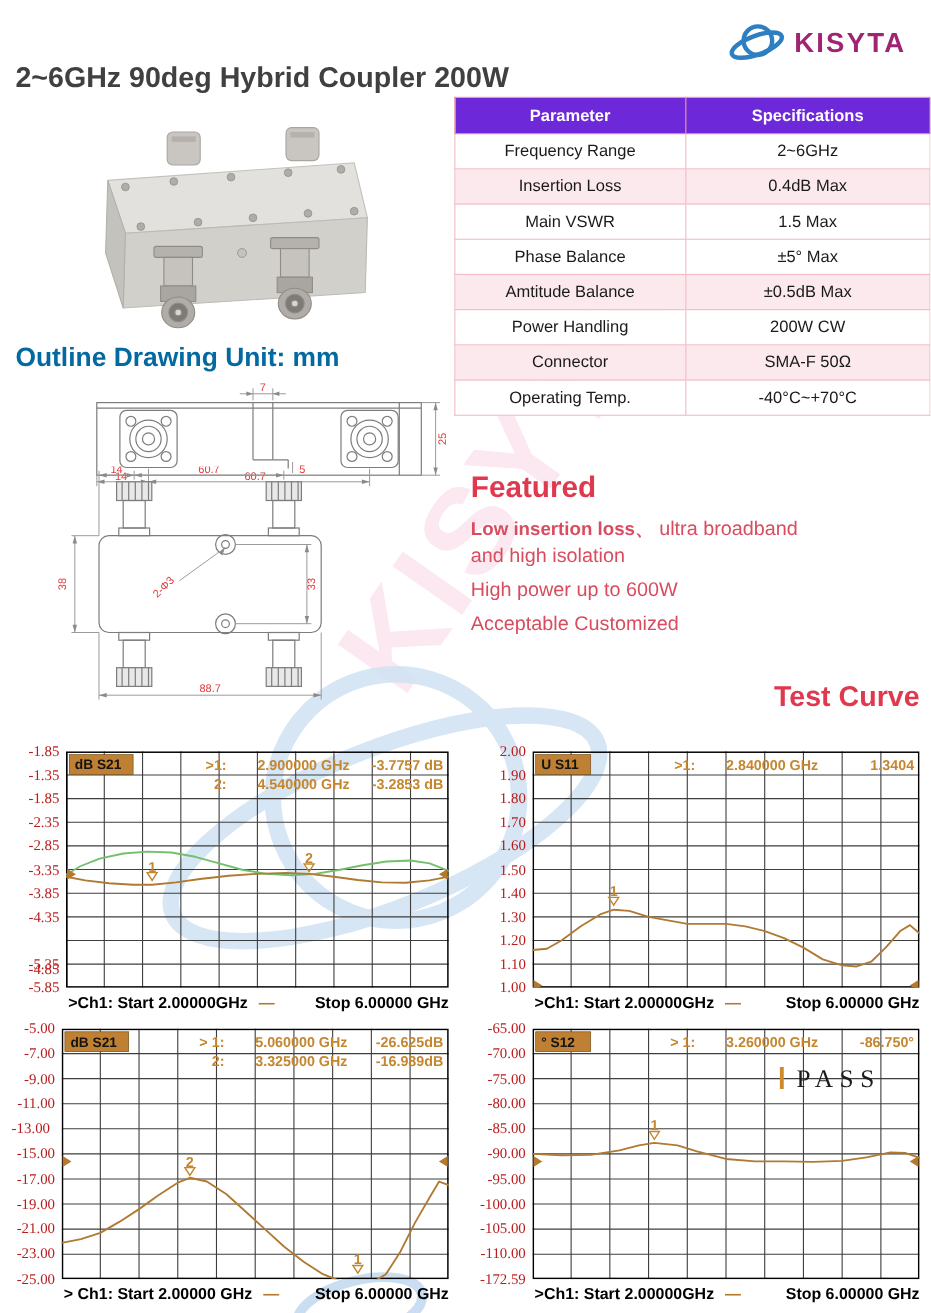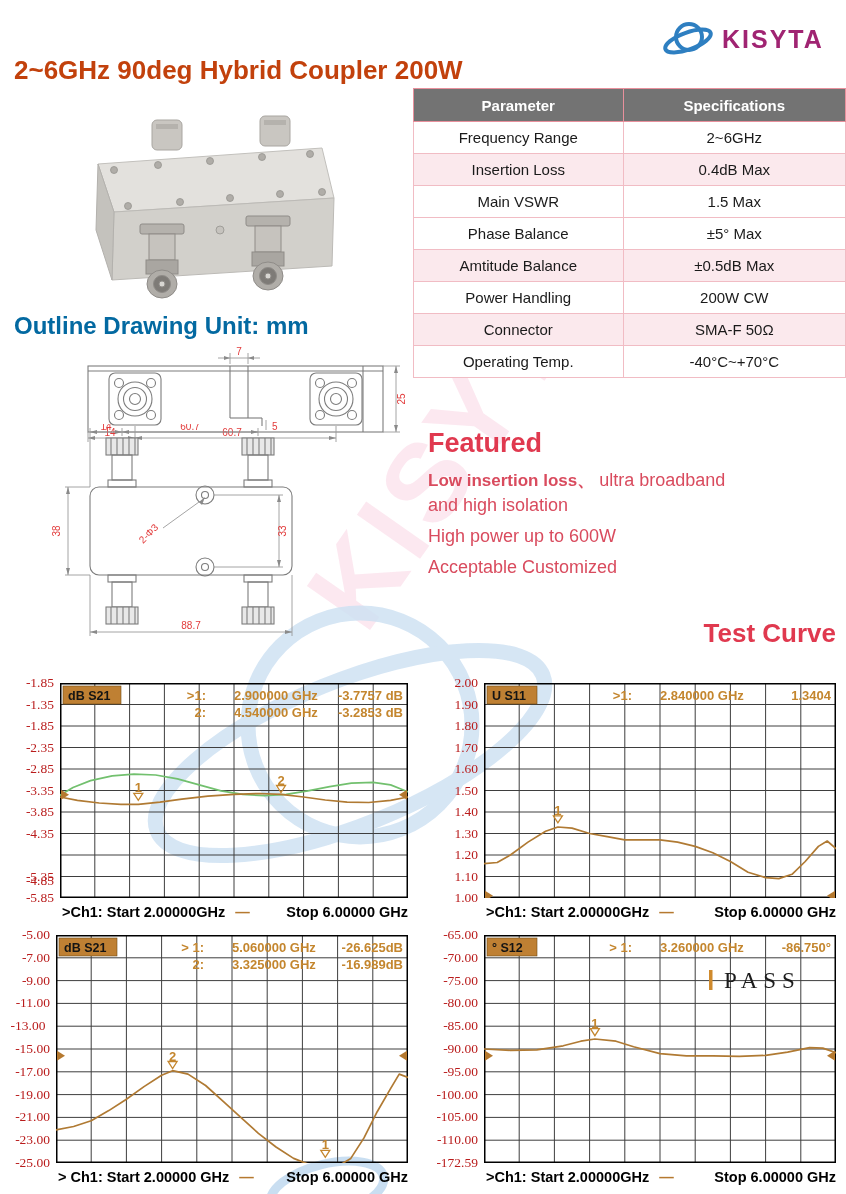--- a/index.html
+++ b/index.html
@@ -2,28 +2,28 @@
 <html><head>
 <meta charset="utf-8">
 <style>
   html,body{margin:0;padding:0;background:#fff;}
   .page{position:relative;width:846px;height:1194px;background:#fff;overflow:hidden;
         font-family:"Liberation Sans",sans-serif;}
   .layer{position:absolute;z-index:1;}
   .wm{position:absolute;z-index:0;}
 
   
-  .page-title{left:14px;top:55px;font-size:26px;font-weight:bold;color:#c2410c;letter-spacing:0;}
+  .page-title{left:14px;top:55px;font-size:26px;font-weight:bold;color:#404040;letter-spacing:0;}
   .logo-wrap{left:662px;top:14px;width:175px;height:50px;display:flex;align-items:center;}
   .brand-text{font-size:25px;font-weight:bold;color:#a02472;letter-spacing:2px;margin-left:8px;}
 
   
   .spec-table-wrap{left:413px;top:88px;width:433px;}
   table.spec{border-collapse:collapse;width:433px;font-size:15px;color:#1a1a1a;}
-  table.spec th{background:#737373;color:#fff;font-weight:bold;height:30px;border:1px solid #e8909c;}
+  table.spec th{background:#6d28d9;color:#fff;font-weight:bold;height:30px;border:1px solid #e8909c;}
   table.spec td{height:29px;text-align:center;border:1px solid #f1bcc4;background:#fff;}
   table.spec tr.alt td{background:#fbe9ed;}
   table.spec td:first-child,table.spec th:first-child{width:48.5%;}
 
   
   .outline-heading{left:14px;top:312px;font-size:24px;font-weight:bold;color:#0369a1;}
   .featured-heading{left:428px;top:428px;font-size:27px;font-weight:bold;color:#e0394f;}
   .testcurve-heading{left:560px;top:618px;width:276px;text-align:right;font-size:26px;font-weight:bold;color:#e0394f;}
   .featured-body{left:428px;top:468px;width:340px;color:#d94b5e;font-size:18px;line-height:24px;}
   .featured-body .b{font-weight:bold;font-size:17px;}

